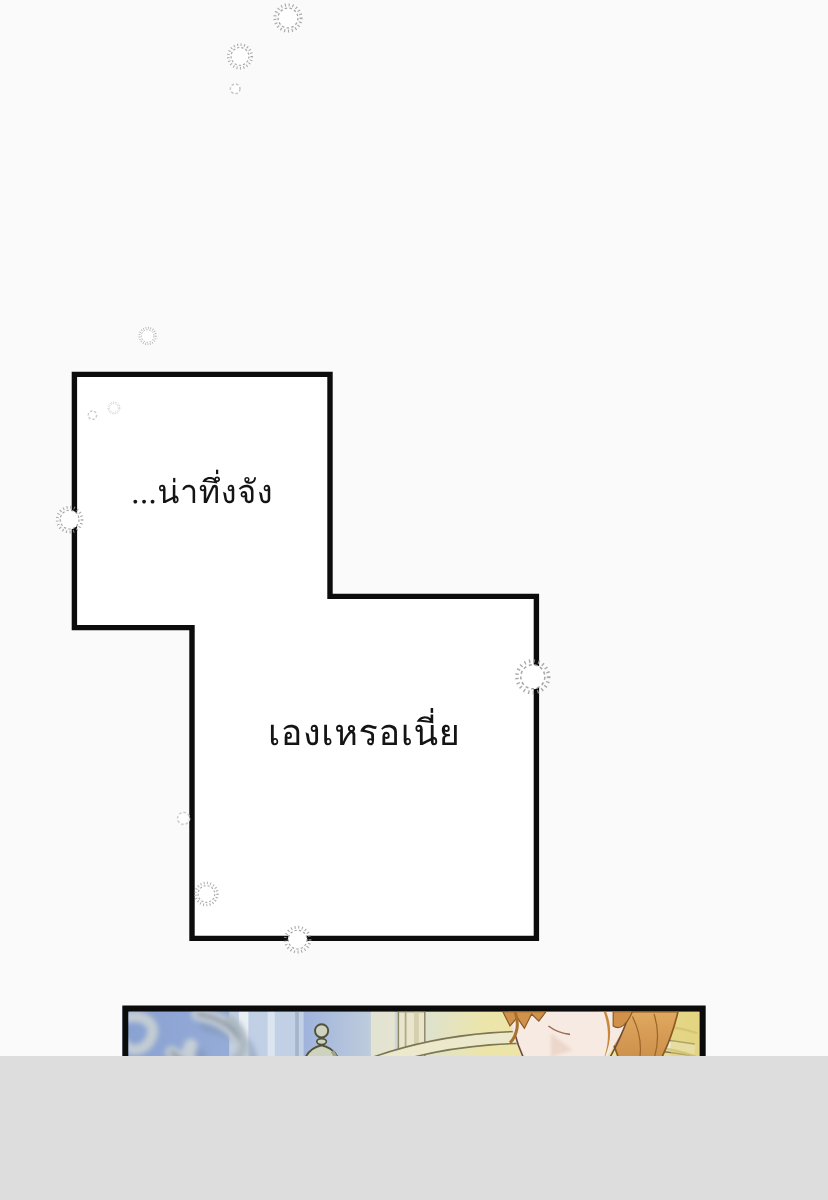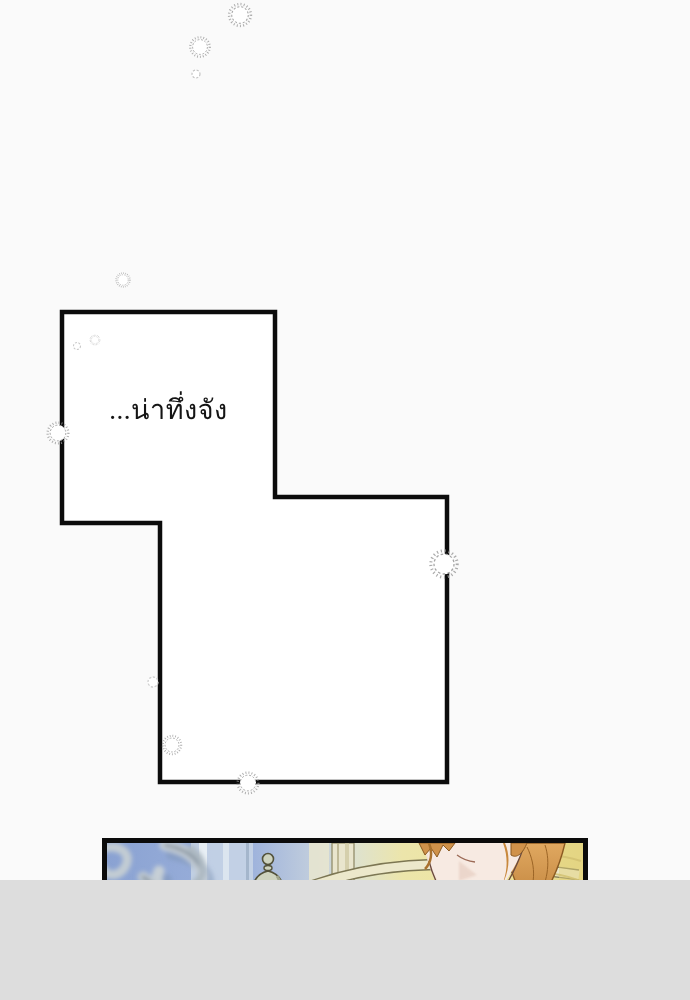--- a/index.html
+++ b/index.html
@@ -65,20 +65,21 @@
     <use href="#sparkle-sym" transform="translate(444,564) scale(1.15)"></use>
     <circle cx="153" cy="682" r="5" fill="#ffffff" stroke="#cfcfcf" stroke-width="1.3" stroke-dasharray="2.2 1.6"></circle>
     <use href="#sparkle-sym" transform="translate(172,745) scale(0.8)"></use>
     <use href="#sparkle-sym" transform="translate(248,783) scale(0.9)"></use>
   </svg>
 
   <div class="speech speech-1">
     <div>...น่าทึ่งจัง</div>
   </div>
   <div class="speech speech-2">
+    <div>เองเหรอเนี่ย</div>
   </div>
 
   <div class="panel">
     <svg width="476" height="170" viewBox="0 0 476 170" aria-hidden="true">
       <defs>
         <linearGradient id="bgGrad" x1="0" y1="0" x2="1" y2="0">
           <stop offset="0" stop-color="#8aa2d2"></stop>
           <stop offset="0.30" stop-color="#9db2dc"></stop>
           <stop offset="0.44" stop-color="#c3cfdd"></stop>
           <stop offset="0.52" stop-color="#dee2cf"></stop>

